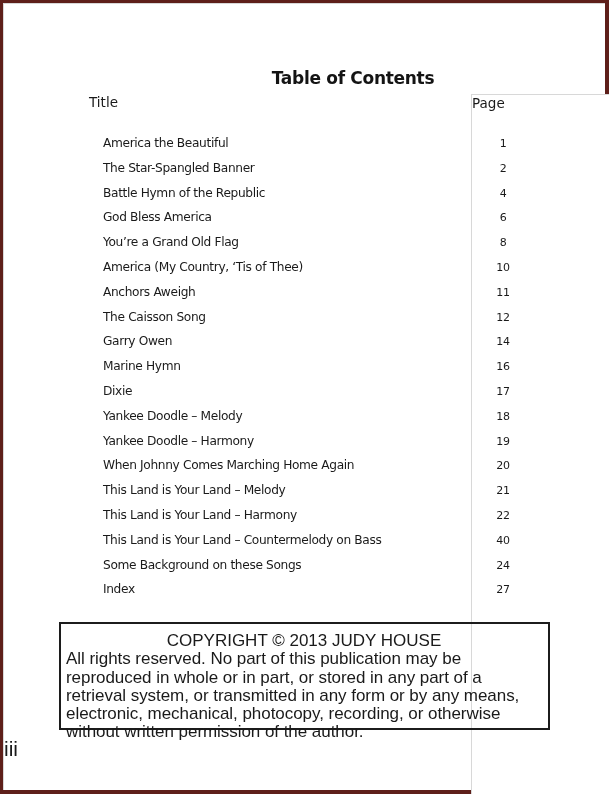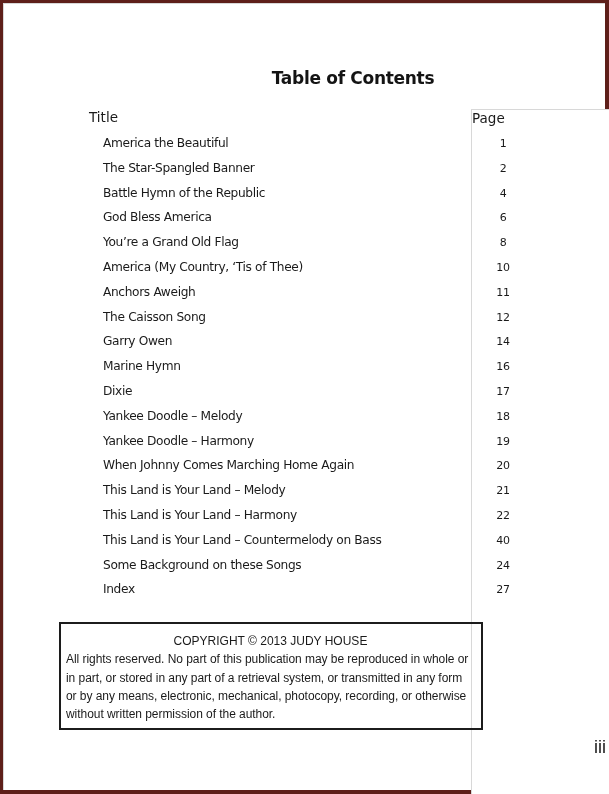--- a/index.html
+++ b/index.html
@@ -37,21 +37,20 @@
       color: #141414;
       letter-spacing: -0.3px;
       margin-left: 44px;
     }
     .col-head {
       position: absolute;
       top: 90px;
       font-family: "DejaVu Sans", sans-serif;
       font-size: 13.5px;
       color: #1a1a1a;
-      margin-top: 15px;
     }
     .col-head.title { left: 85px; }
     .col-head.page { left: 467px; }
     .toc-list {
       position: absolute;
       left: 85px;
       top: 115px;
       width: 420px;
       margin: 14px;
       padding: 0;
@@ -77,45 +76,45 @@
       left: 385px;
       width: 30px;
       text-align: center;
       top: 1px;
       font-size: 11px;
     }
     .copyright-box {
       position: absolute;
       left: 55px;
       top: 618px;
-      width: 424px;
+      width: 491px;
       height: 108px;
       border: 2px solid #1c1c1c;
       box-sizing: border-box;
       padding: 8px 6px 0 5px;
       font-family: "Liberation Sans", sans-serif;
-      font-size: 12px;
+      font-size: 17px;
       line-height: 18.3px;
       color: #1a1a1a;
     }
     .copyright-line {
       text-align: center;
     }
     .copyright-body {
       text-align: left;
       letter-spacing: -0.05px;
     }
     .page-number {
       position: absolute;
       left: 0;
       width: 602px;
       top: 733px;
-      text-align: right;
+      text-align: left;
       font-family: "Liberation Sans", sans-serif;
-      font-size: 18px;
+      font-size: 21px;
       color: #1a1a1a;
     }
   </style>
 </head>
 <body>
 
 <div class="page">
   <div class="toc-title">Table of Contents</div>
 
   <div class="col-head title">Title</div>

